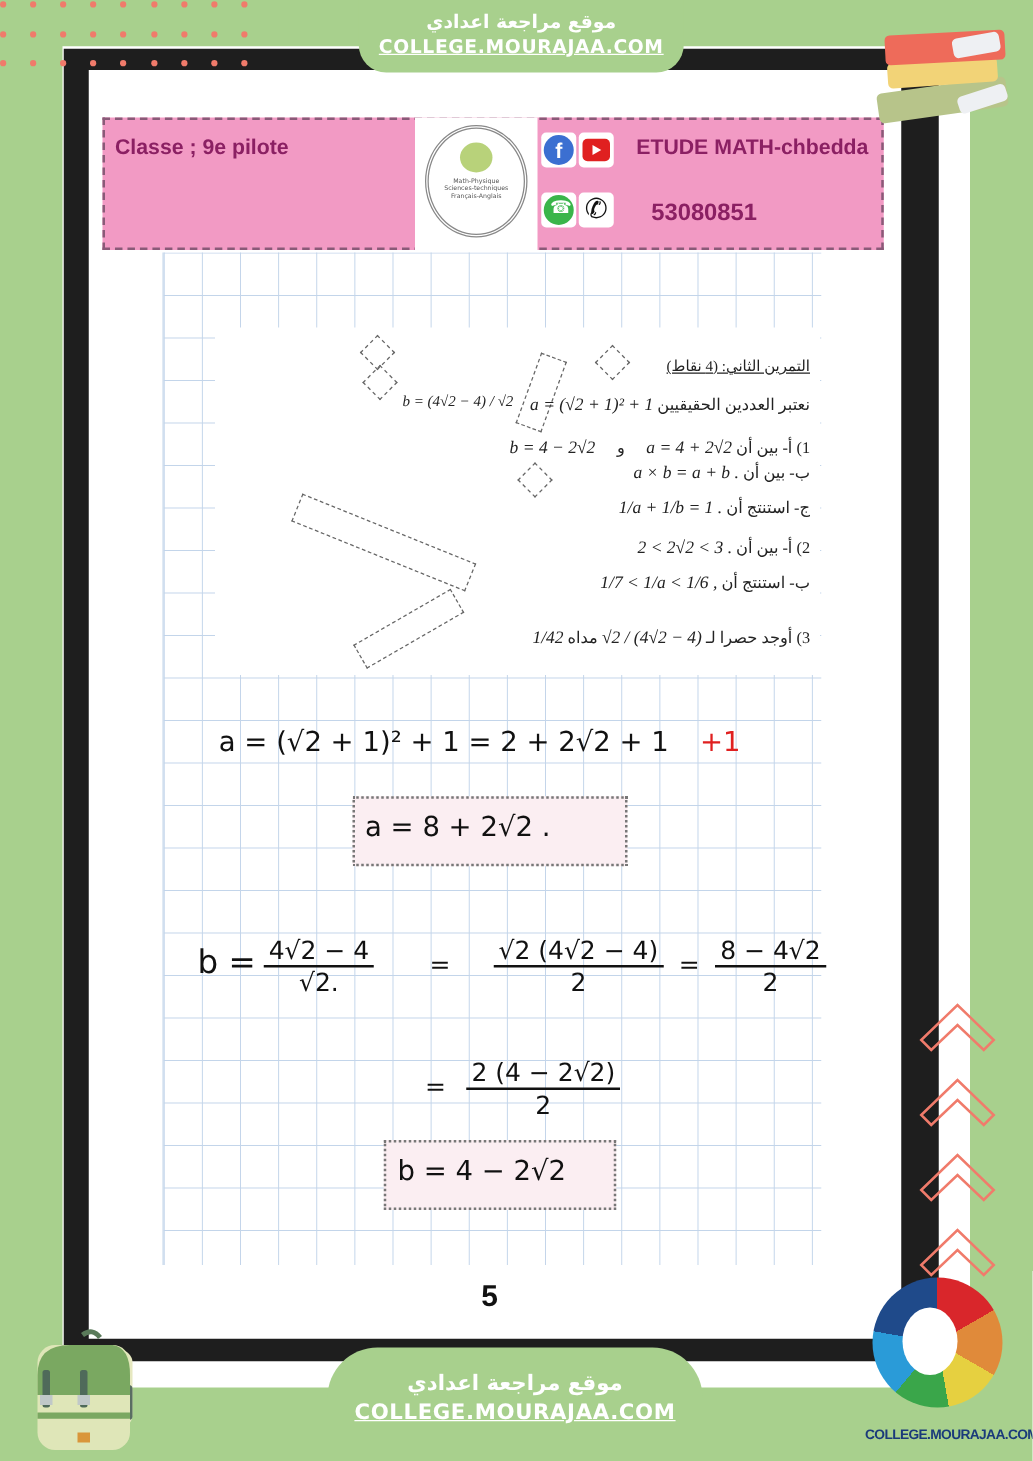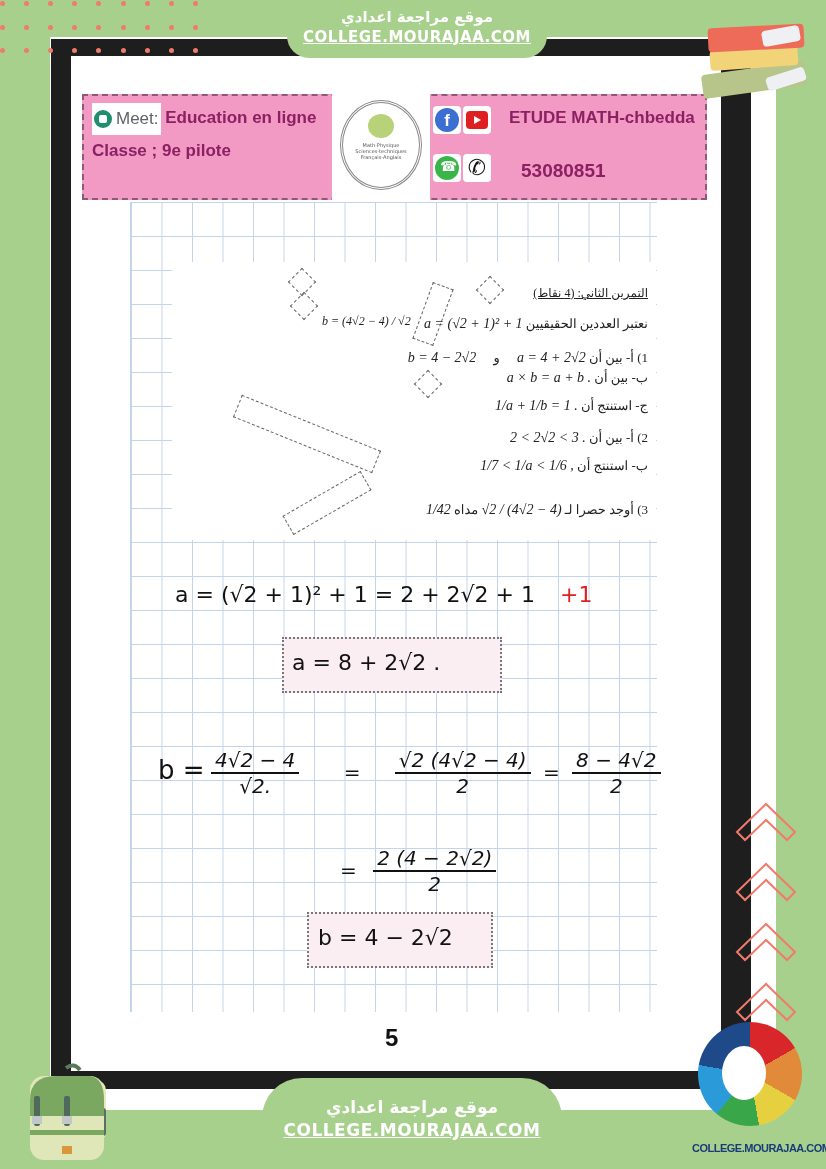--- a/index.html
+++ b/index.html
@@ -58,21 +58,21 @@
   
   .exercise { position: absolute; left: 172px; top: 262px; width: 484px; height: 278px; background: #fff; z-index: 2; font-family: "Liberation Serif", serif; color: #222; }
   .ex-line { position: absolute; right: 8px; white-space: nowrap; font-size: 13px; direction: rtl; }
   .ex-title { top: 24px; font-weight: normal; text-decoration: underline; font-size: 12px; }
   .ex-math { direction: ltr; unicode-bidi: embed; font-style: italic; font-size: 14px; }
   .ex-left { position: absolute; white-space: nowrap; font-style: italic; font-size: 12px; }
   .sketch { position: absolute; border: 1.5px dashed #666; }
 
   
   .hand { position: absolute; z-index: 2; font-family: "DejaVu Sans", sans-serif; color: #111; white-space: nowrap; }
-  .frac { display: inline-block; vertical-align: middle; text-align: center; font-style: italic; }
+  .frac { display: inline-block; vertical-align: middle; text-align: center; }
   .frac .num { display: block; border-bottom: 2px solid #111; padding: 0 4px; }
   .frac .den { display: block; padding: 0 4px; }
   .box { position: absolute; border: 2px dotted #777; background: #fbeef2; z-index: 2; }
   .red { color: #e02020; }
 
   .page-num { position: absolute; left: 385px; top: 1024px; font-family: "Liberation Sans", sans-serif; font-weight: bold; font-size: 24px; color: #111; z-index: 2; }
 
   
   .chev { position: absolute; left: 735px; width: 62px; height: 50px; z-index: 4; }
 
@@ -135,24 +135,20 @@
 <div class="books">
   <div class="book" style="left:6px;top:54px;width:104px;height:24px;background:#b7c48a;transform:rotate(-8deg);"></div>
   <div class="book" style="left:14px;top:34px;width:88px;height:20px;background:#f2d377;transform:rotate(-4deg);"></div>
   <div class="book" style="left:12px;top:12px;width:96px;height:24px;background:#ee6b5a;transform:rotate(-3deg);"></div>
   <div class="book" style="left:66px;top:14px;width:38px;height:16px;background:#eef0f3;transform:rotate(-10deg);"></div>
   <div class="book" style="left:70px;top:58px;width:40px;height:14px;background:#eef0f3;transform:rotate(-18deg);"></div>
 </div>
 
 <div class="header-card">
   <div class="hc-left">
-    <div class="hc-line">
-      <span class="meet-chip"><span class="meet-icon"></span><span>Meet:</span></span>
-      <span>Education en ligne</span>
-    </div>
     <div class="hc-line">Classe ;  9e pilote</div>
   </div>
   <div class="seal">
     <div class="seal-ring"></div>
     <div class="seal-tree"></div>
     <div class="seal-text">Math-Physique Sciences-techniques Français-Anglais</div>
   </div>
   <div class="hc-right">
     <div class="social fb">
         <span>f</span>

